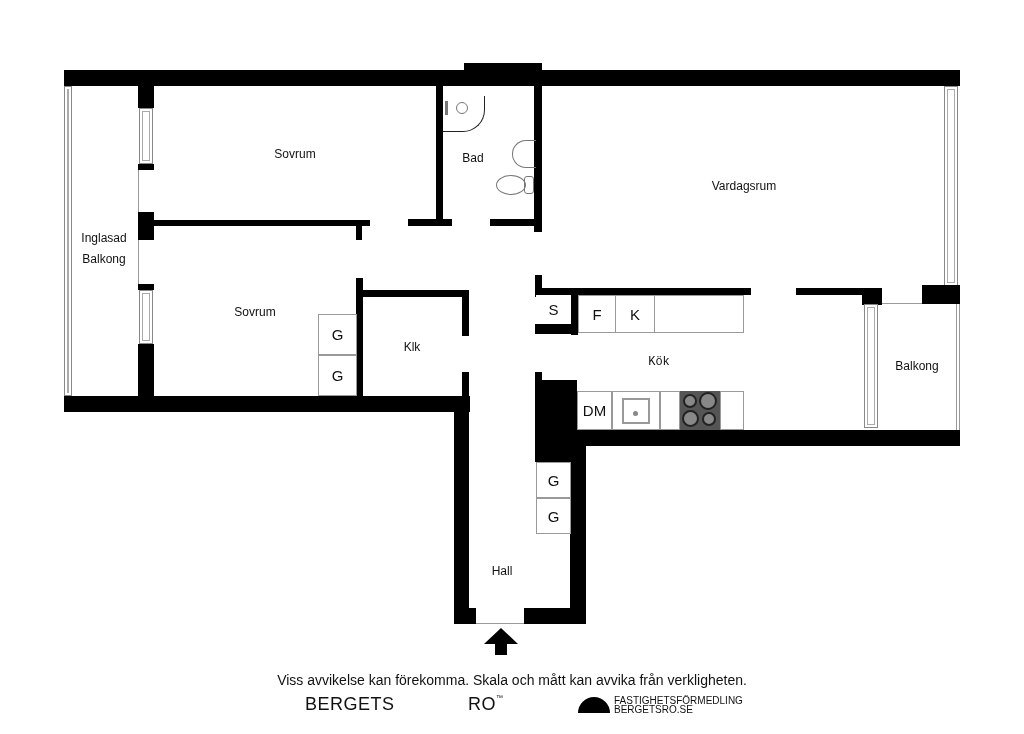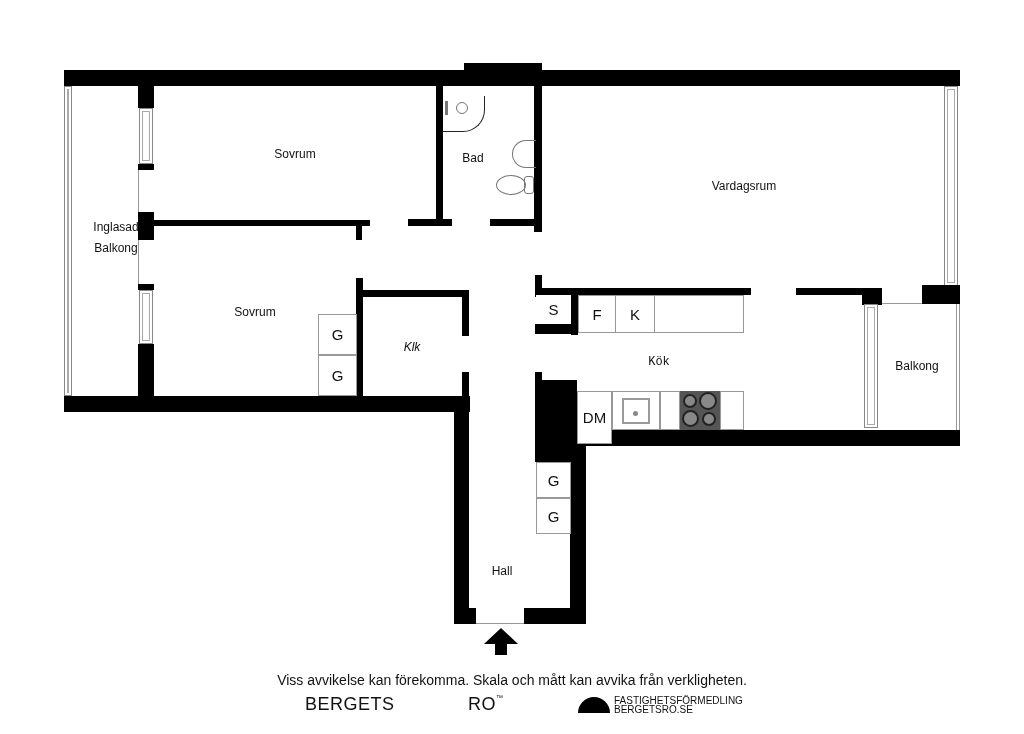--- a/index.html
+++ b/index.html
@@ -89,21 +89,21 @@
   <div class="cab" style="left:615px;top:295px;width:40px;height:38px;">
       <span>K</span>
     </div>
   <div class="cab" style="left:654px;top:295px;width:90px;height:38px;"></div>
 
   <div class="w" style="left:535px;top:372px;width:7px;height:20px;"></div>
   <div class="w" style="left:535px;top:380px;width:42px;height:66px;"></div>
   <div class="w" style="left:535px;top:430px;width:425px;height:16px;"></div>
   <div class="w" style="left:535px;top:440px;width:51px;height:22px;"></div>
 
-  <div class="cab" style="left:577px;top:391px;width:35px;height:53px;text-align:right;">
+  <div class="cab" style="left:577px;top:391px;width:35px;height:39px;text-align:right;">
       <span>DM</span>
     </div>
   <div class="cab" style="left:612px;top:391px;width:48px;height:39px;">
     <div style="width:28px;height:26px;border:2px solid #999;box-sizing:border-box;position:relative;">
       <div style="position:absolute;left:9px;top:11px;width:5px;height:5px;border-radius:50%;background:#888;"></div>
     </div>
   </div>
   <div class="cab" style="left:660px;top:391px;width:20px;height:39px;"></div>
   <div style="position:absolute;left:680px;top:391px;width:40px;height:39px;background:#555;"></div>
   <div class="disc" style="left:683px;top:394px;width:14px;height:14px;"></div>
@@ -117,29 +117,29 @@
   <div class="w" style="left:796px;top:288px;width:86px;height:7px;"></div>
   <div class="w" style="left:862px;top:288px;width:20px;height:17px;"></div>
 
   <div class="ln" style="left:882px;top:303px;width:40px;height:1px;border-width:1px 0 0 0;"></div>
   <div class="win" style="left:864px;top:304px;width:14px;height:124px;"></div>
   <div class="ln" style="left:956px;top:304px;width:4px;height:126px;border-width:0 1px 0 1px;"></div>
 
   <div style="position:absolute;left:484px;top:628px;width:0;height:0;border-left:17px solid transparent;border-right:17px solid transparent;border-bottom:16px solid #000;"></div>
   <div style="position:absolute;left:495px;top:643px;width:12px;height:12px;background:#000;"></div>
 
-  <div class="lbl" style="left:104px;top:238px;line-height:21px;margin-left:12px;">
+  <div class="lbl" style="left:104px;top:249px;line-height:21px;">
     <div>Inglasad</div>
     <div>Balkong</div>
   </div>
   <div class="lbl" style="left:295px;top:154px;">Sovrum</div>
   <div class="lbl" style="left:255px;top:312px;">Sovrum</div>
   <div class="lbl" style="left:473px;top:158px;">Bad</div>
   <div class="lbl" style="left:744px;top:186px;">Vardagsrum</div>
-  <div class="lbl" style="left:412px;top:347px;font-style:italic;">Klk</div>
+  <div class="lbl" style="left:412px;top:347px;">Klk</div>
   <div class="lbl" style="left:659px;top:362px;font-family:Liberation Mono, monospace;">Kök</div>
   <div class="lbl" style="left:917px;top:366px;">Balkong</div>
   <div class="lbl" style="left:502px;top:571px;">Hall</div>
 </div>
 
 <div class="footer-note">Viss avvikelse kan förekomma. Skala och mått kan avvika från verkligheten.</div>
 <div class="brand" style="left:305px;">BERGETS</div>
 <div class="brand" style="left:468px;">
   <span>RO</span><sup style="font-size:7px;vertical-align:top;">™</sup>
 </div>

